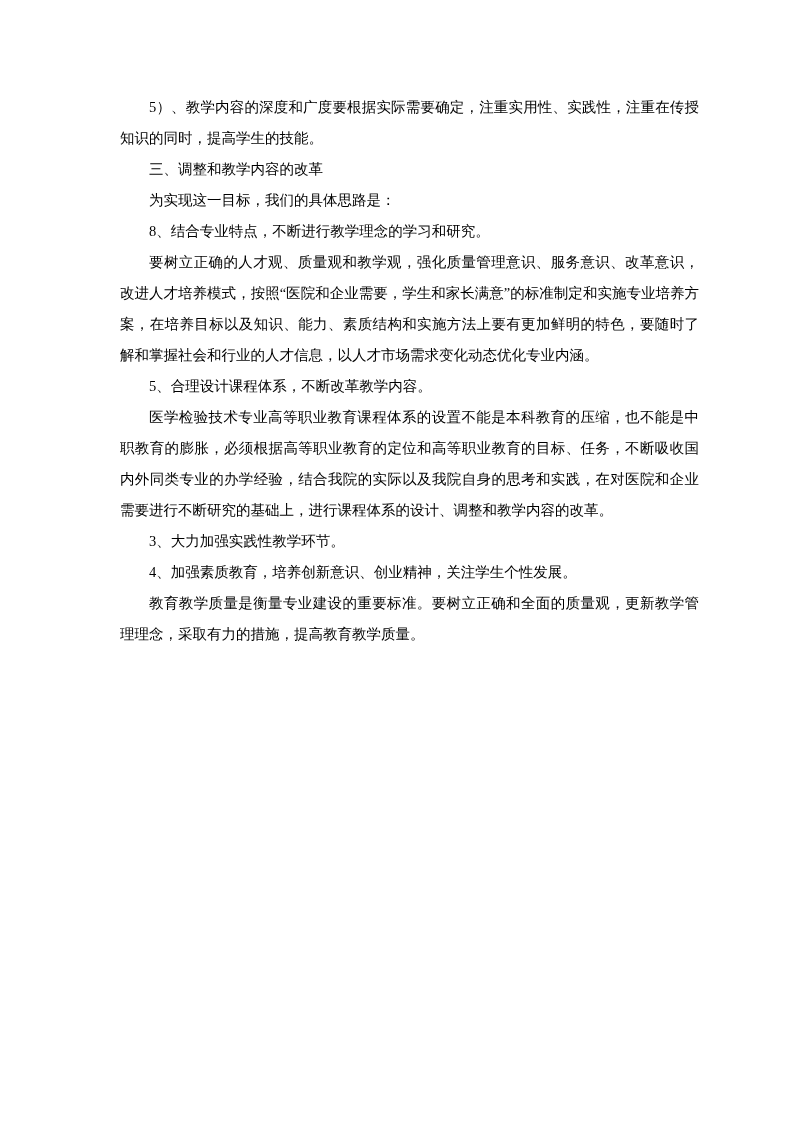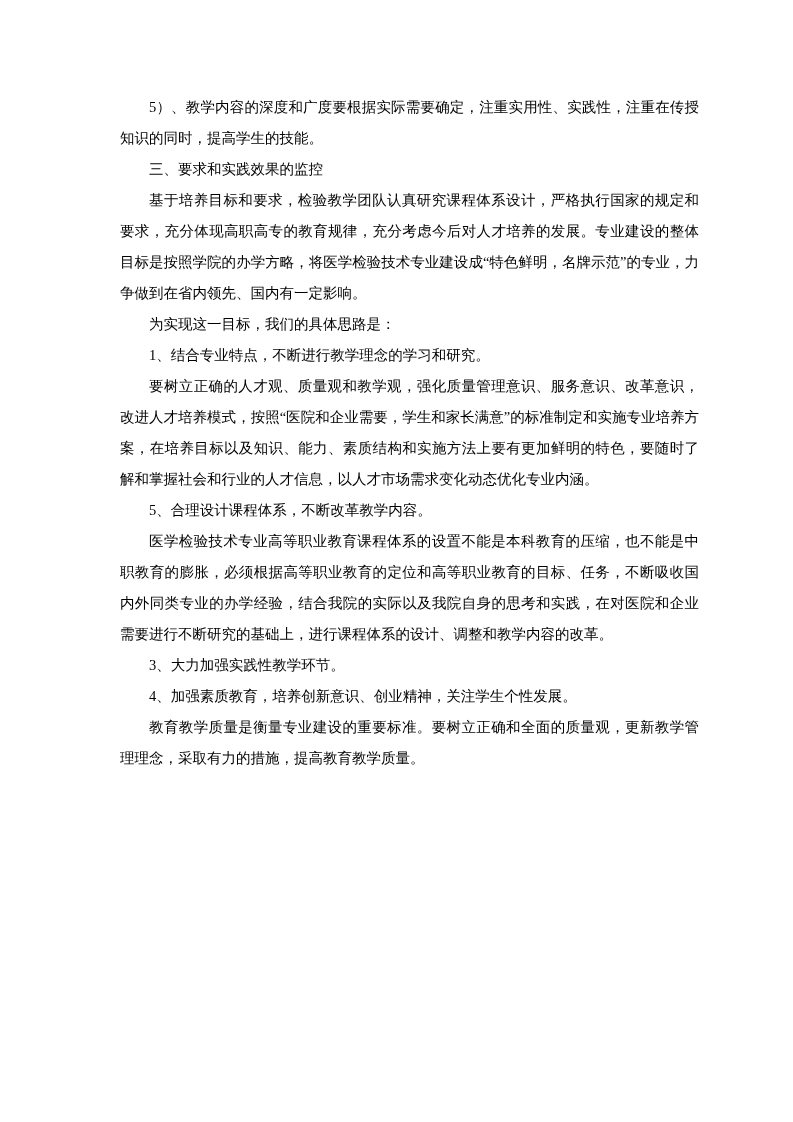--- a/index.html
+++ b/index.html
@@ -27,24 +27,23 @@
     margin: 0;
     text-indent: 2em;
   }
 </style>
 </head>
 <body>
 
 <div class="page">
   <div class="doc">
     <p>5）、教学内容的深度和广度要根据实际需要确定，注重实用性、实践性，注重在传授知识的同时，提高学生的技能。</p>
-    <p>三、要求和实践效果的监控</p>
-    <p>基于培养目标和要求，检验教学团队认真研究课程体系设计，严格执行国家的规定和要求，充分体现高职高专的教育规律，充分考虑今后对人才培养的发展。专业建设的整体目标是按照学院的办学方略，将医学检验技术专业建设成“特色鲜明，名牌示范”的专业，力争做到在省内领先、国内有一定影响。</p>
+    <p>三、调整和教学内容的改革</p>
     <p>为实现这一目标，我们的具体思路是：</p>
-    <p>1、结合专业特点，不断进行教学理念的学习和研究。</p>
+    <p>8、结合专业特点，不断进行教学理念的学习和研究。</p>
     <p>要树立正确的人才观、质量观和教学观，强化质量管理意识、服务意识、改革意识，改进人才培养模式，按照“医院和企业需要，学生和家长满意”的标准制定和实施专业培养方案，在培养目标以及知识、能力、素质结构和实施方法上要有更加鲜明的特色，要随时了解和掌握社会和行业的人才信息，以人才市场需求变化动态优化专业内涵。</p>
     <p>5、合理设计课程体系，不断改革教学内容。</p>
     <p>医学检验技术专业高等职业教育课程体系的设置不能是本科教育的压缩，也不能是中职教育的膨胀，必须根据高等职业教育的定位和高等职业教育的目标、任务，不断吸收国内外同类专业的办学经验，结合我院的实际以及我院自身的思考和实践，在对医院和企业需要进行不断研究的基础上，进行课程体系的设计、调整和教学内容的改革。</p>
     <p>3、大力加强实践性教学环节。</p>
     <p>4、加强素质教育，培养创新意识、创业精神，关注学生个性发展。</p>
     <p>教育教学质量是衡量专业建设的重要标准。要树立正确和全面的质量观，更新教学管理理念，采取有力的措施，提高教育教学质量。</p>
   </div>
 </div>
 
 </body></html>

